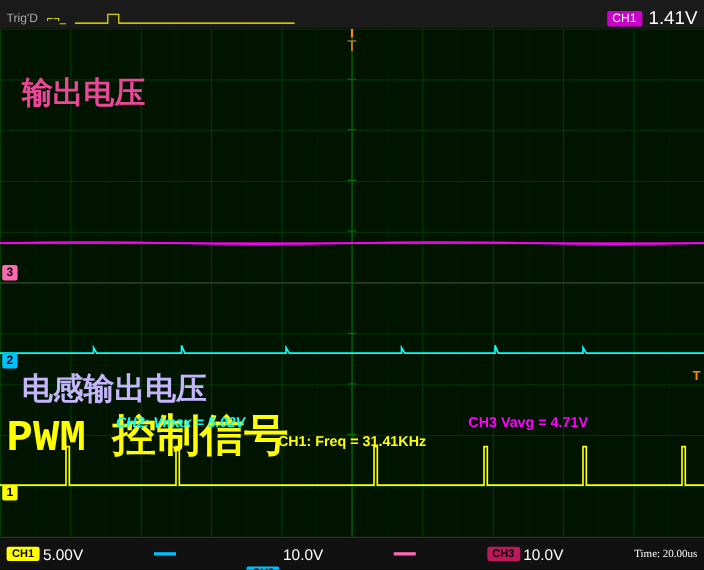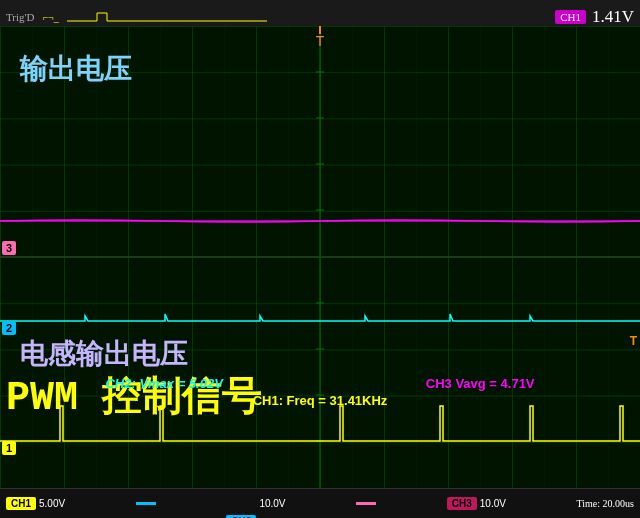--- a/index.html
+++ b/index.html
@@ -20,21 +20,20 @@
     #top-bar {
       position: absolute;
       top: 0; left: 0; right: 0;
       height: 35px;
       background: #1a1a1a;
       display: flex;
       align-items: center;
       justify-content: space-between;
       padding: 0 6px;
       border-bottom: 1px solid #333;
-      font-family: Liberation Serif, serif;
     }
     #trig-label {
       color: #aaa;
       font-size: 11px;
     }
     #ch1-badge {
       background: #c0c;
       color: #fff;
       font-size: 11px;
       padding: 1px 5px;
@@ -54,22 +53,22 @@
       background: #001a00;
       overflow: hidden;
     }
     
     .channel-label {
       position: absolute;
       font-size: 28px;
       font-weight: bold;
     }
     #label-output-voltage {
-      color: #7dd3fc;
-      top: 24px;
+      color: #ec4899;
+      top: 40px;
       left: 20px;
     }
     #label-inductor-voltage {
       color: #c4b5fd;
       bottom: 115px;
       left: 20px;
     }
     #label-pwm {
       color: #ffff00;
       bottom: 65px;
@@ -121,21 +120,21 @@
     .ch-box {
       padding: 1px 5px;
       border-radius: 2px;
       color: #000;
       font-weight: bold;
       font-size: 10px;
     }
     .ch1-box { background: #ffff00; }
     .ch2-box { background: #00bfff; margin-top: 36px; }
     .ch3-box { background: #be185d; }
-    .ch-val { color: #fff; font-size: 10px; }
+    .ch-val { color: #fff; font-size: 14px; }
     .time-display { color: #fff; font-size: 10px; font-family: Liberation Serif, serif; }
     
     .ch-marker {
       position: absolute;
       font-size: 11px;
       font-weight: bold;
       color: #000;
       width: 14px;
       height: 14px;
       display: flex;

